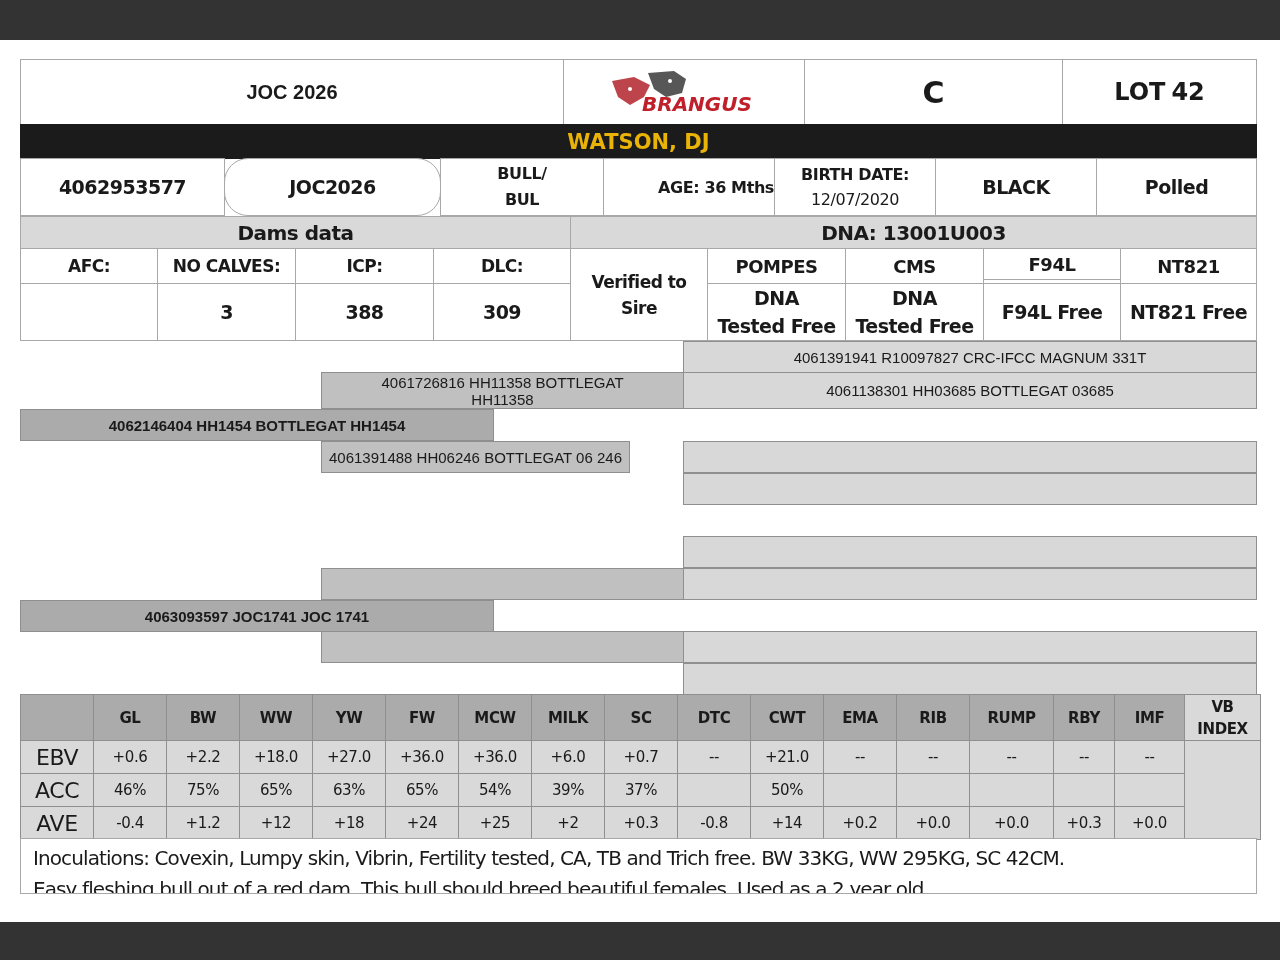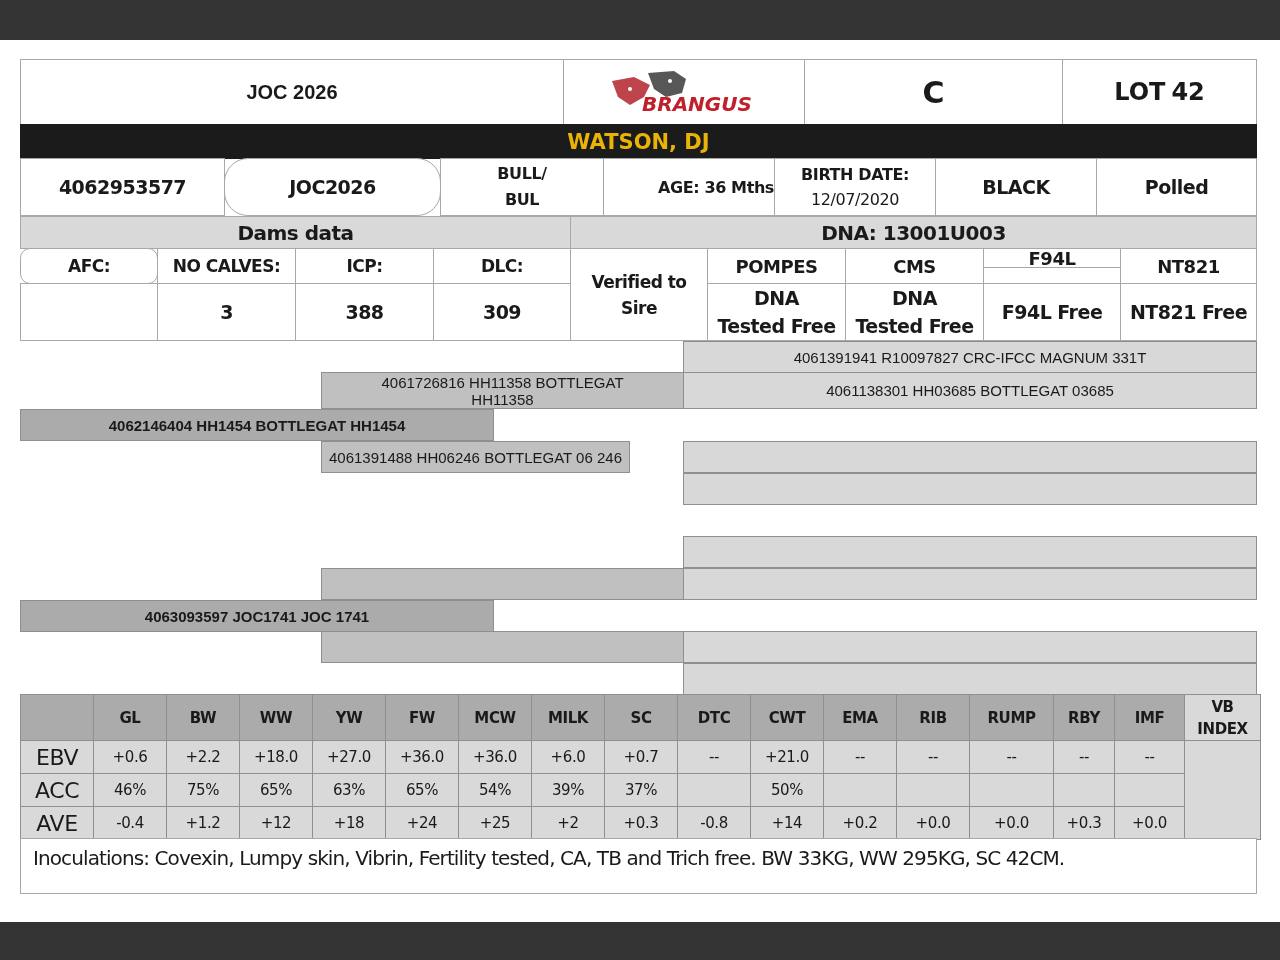--- a/index.html
+++ b/index.html
@@ -92,21 +92,21 @@
 <div class="cell info" style="left:935px;top:158px;width:162px;height:58px;">
     <span>BLACK</span>
   </div>
 <div class="cell info" style="left:1096px;top:158px;width:161px;height:58px;">
     <span>Polled</span>
   </div>
 
 <div class="cell grey sect" style="left:20px;top:216px;width:551px;height:33px;">
     <span>Dams data</span>
   </div>
-<div class="cell dh" style="left:20px;top:248px;width:138px;height:36px;border-radius:10px;">
+<div class="cell dh" style="left:20px;top:248px;width:138px;height:36px;">
     <span>AFC:</span>
   </div>
 <div class="cell dh" style="left:157px;top:248px;width:139px;height:36px;">
     <span>NO CALVES:</span>
   </div>
 <div class="cell dh" style="left:295px;top:248px;width:139px;height:36px;">
     <span>ICP:</span>
   </div>
 <div class="cell dh" style="left:433px;top:248px;width:138px;height:36px;">
     <span>DLC:</span>
@@ -130,21 +130,21 @@
 <div class="cell dh" style="left:570px;top:248px;width:138px;height:93px;flex-direction:column;line-height:26px;">
   <span>Verified to</span>
   <span>Sire</span>
 </div>
 <div class="cell dh" style="left:707px;top:248px;width:139px;height:36px;font-size:18px;">
     <span>POMPES</span>
   </div>
 <div class="cell dh" style="left:845px;top:248px;width:139px;height:36px;font-size:18px;">
     <span>CMS</span>
   </div>
-<div class="cell dh" style="left:983px;top:248px;width:138px;height:20px;font-size:18px;">
+<div class="cell dh" style="left:983px;top:248px;width:138px;height:32px;font-size:18px;">
     <span>F94L</span>
   </div>
 <div class="cell dh" style="left:1120px;top:248px;width:137px;height:36px;font-size:18px;">
     <span>NT821</span>
   </div>
 <div class="cell dv" style="left:707px;top:283px;width:139px;height:58px;flex-direction:column;">
   <span>DNA</span>
   <span>Tested Free</span>
 </div>
 <div class="cell dv" style="left:845px;top:283px;width:139px;height:58px;flex-direction:column;">
@@ -295,15 +295,16 @@
     <td>+0.0</td>
     <td>+0.0</td>
     <td>+0.3</td>
     <td>+0.0</td>
   </tr>
 </tbody>
   </table>
 
 <div class="notes">
   <div>Inoculations: Covexin, Lumpy skin, Vibrin, Fertility tested, CA, TB and Trich free. BW 33KG, WW 295KG, SC 42CM.</div>
+  <div>Easy fleshing bull out of a red dam. This bull should breed beautiful females. Used as a 2 year old.</div>
 </div>
 
 <div class="bar-bottom"></div>
 
 </body></html>

